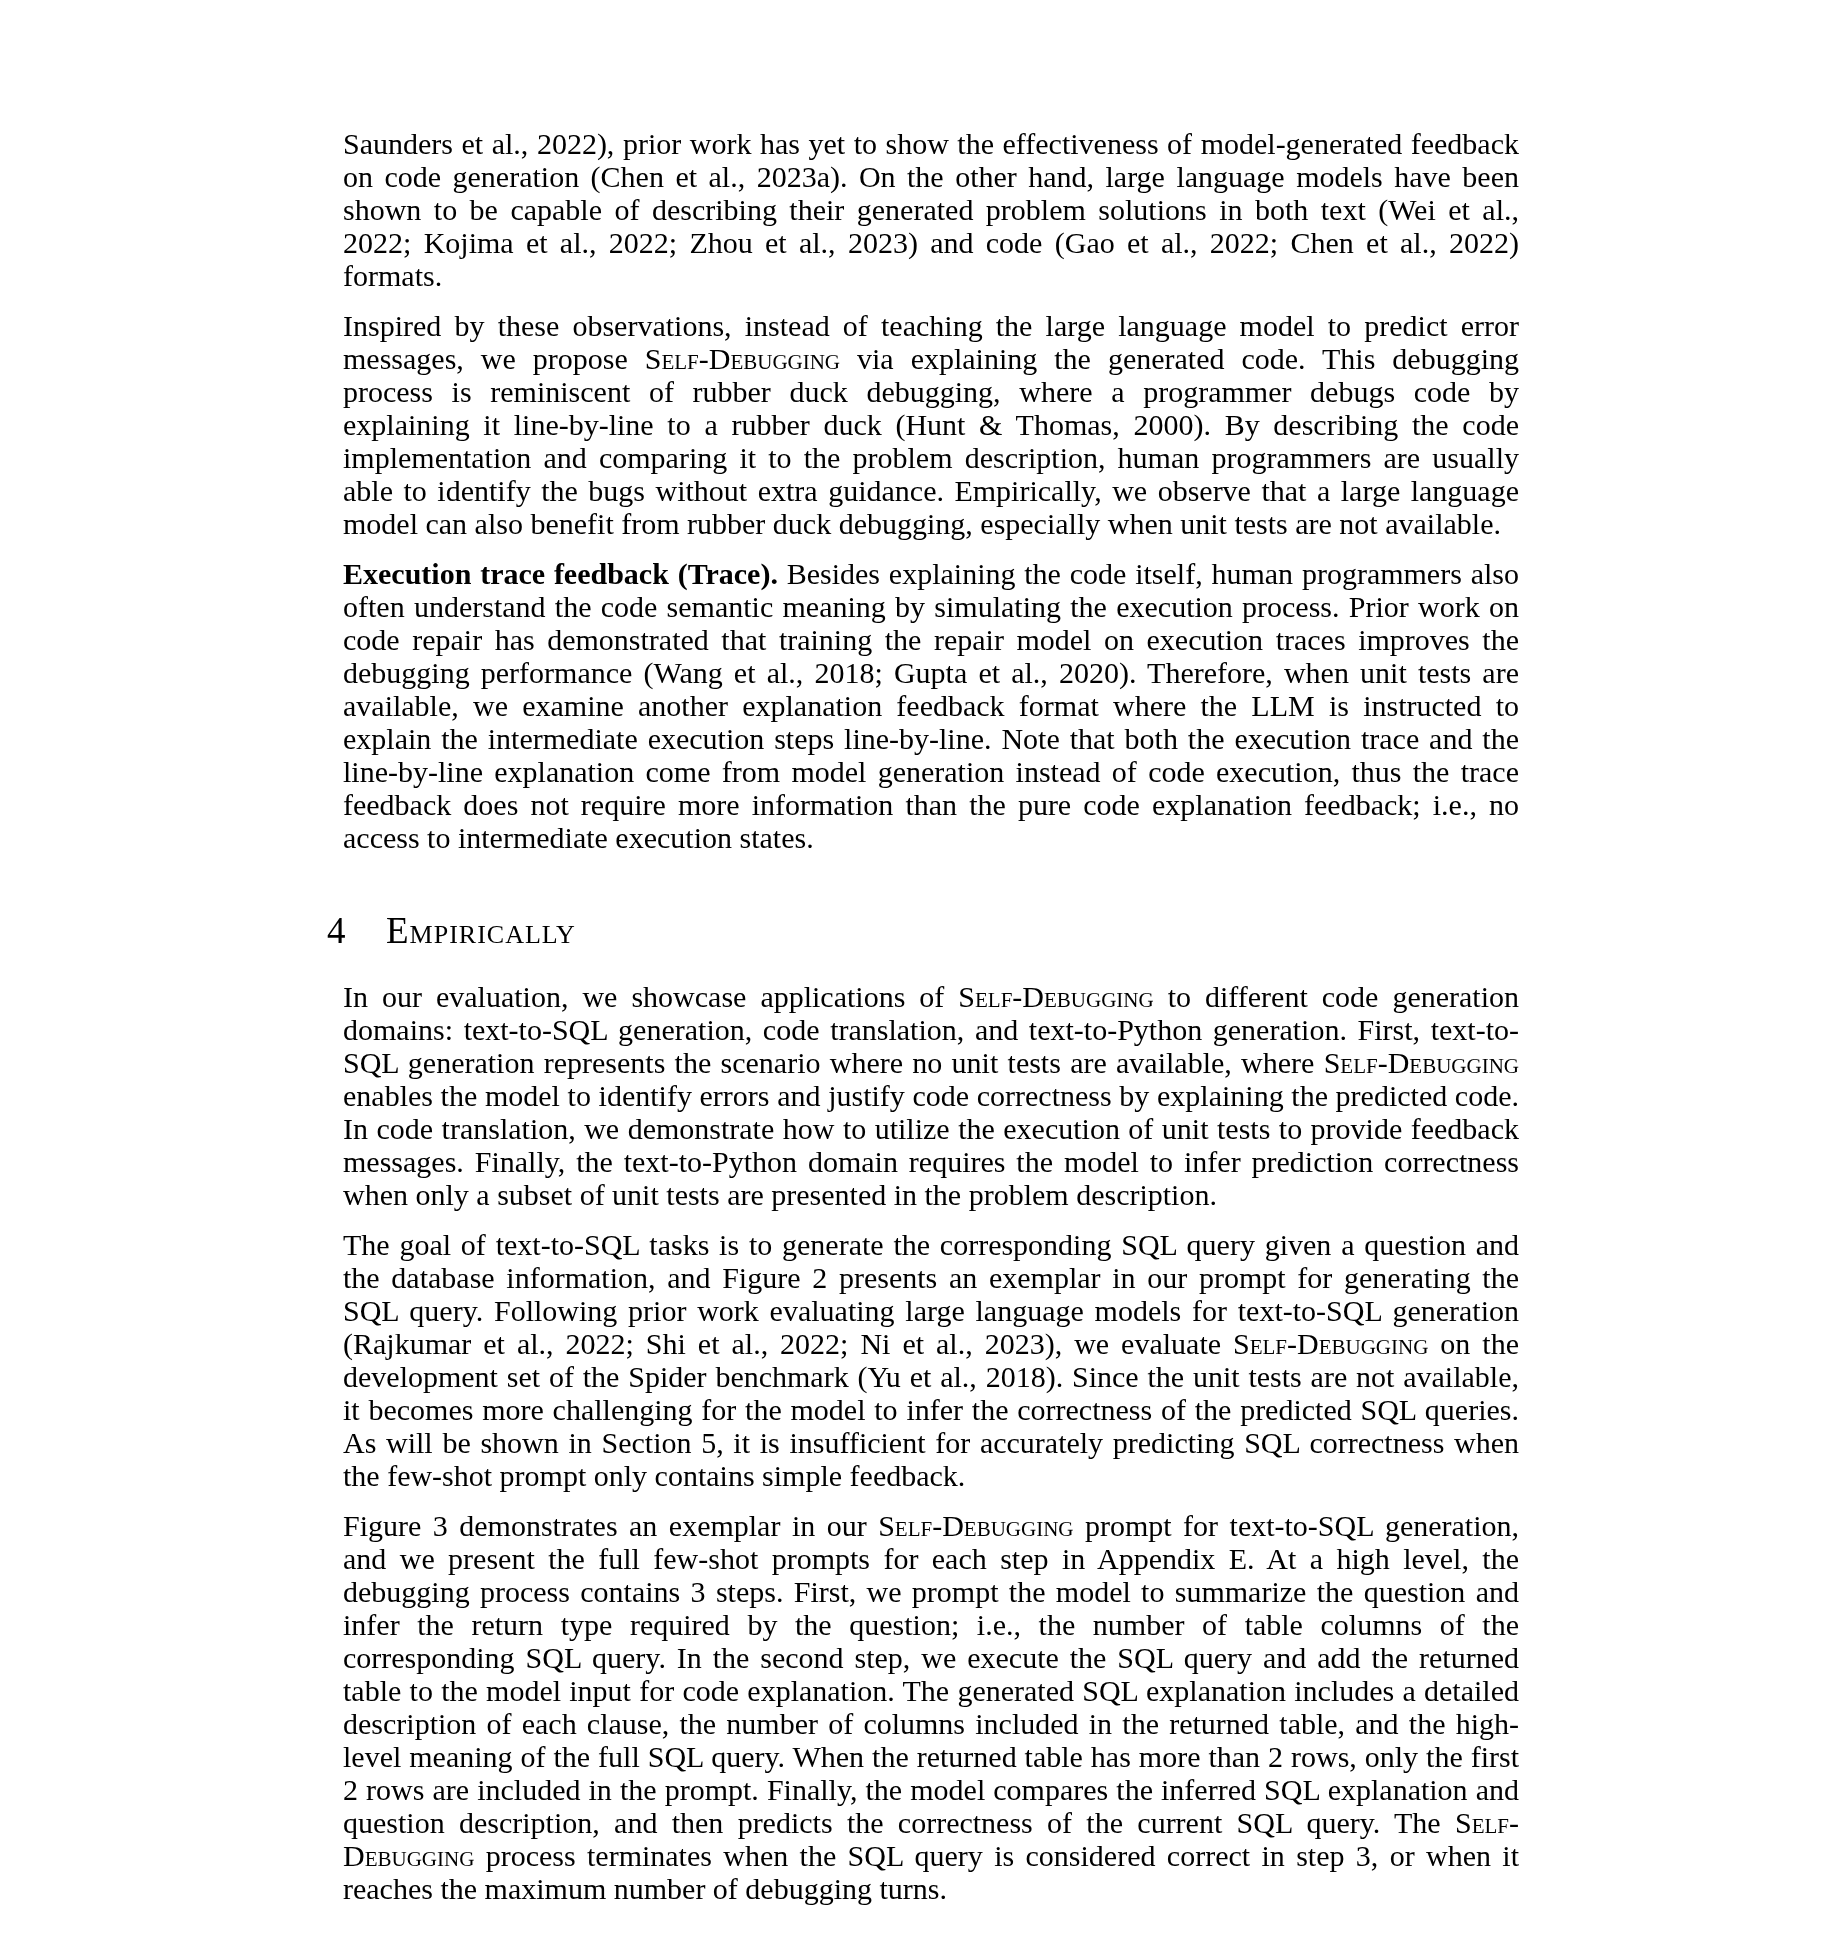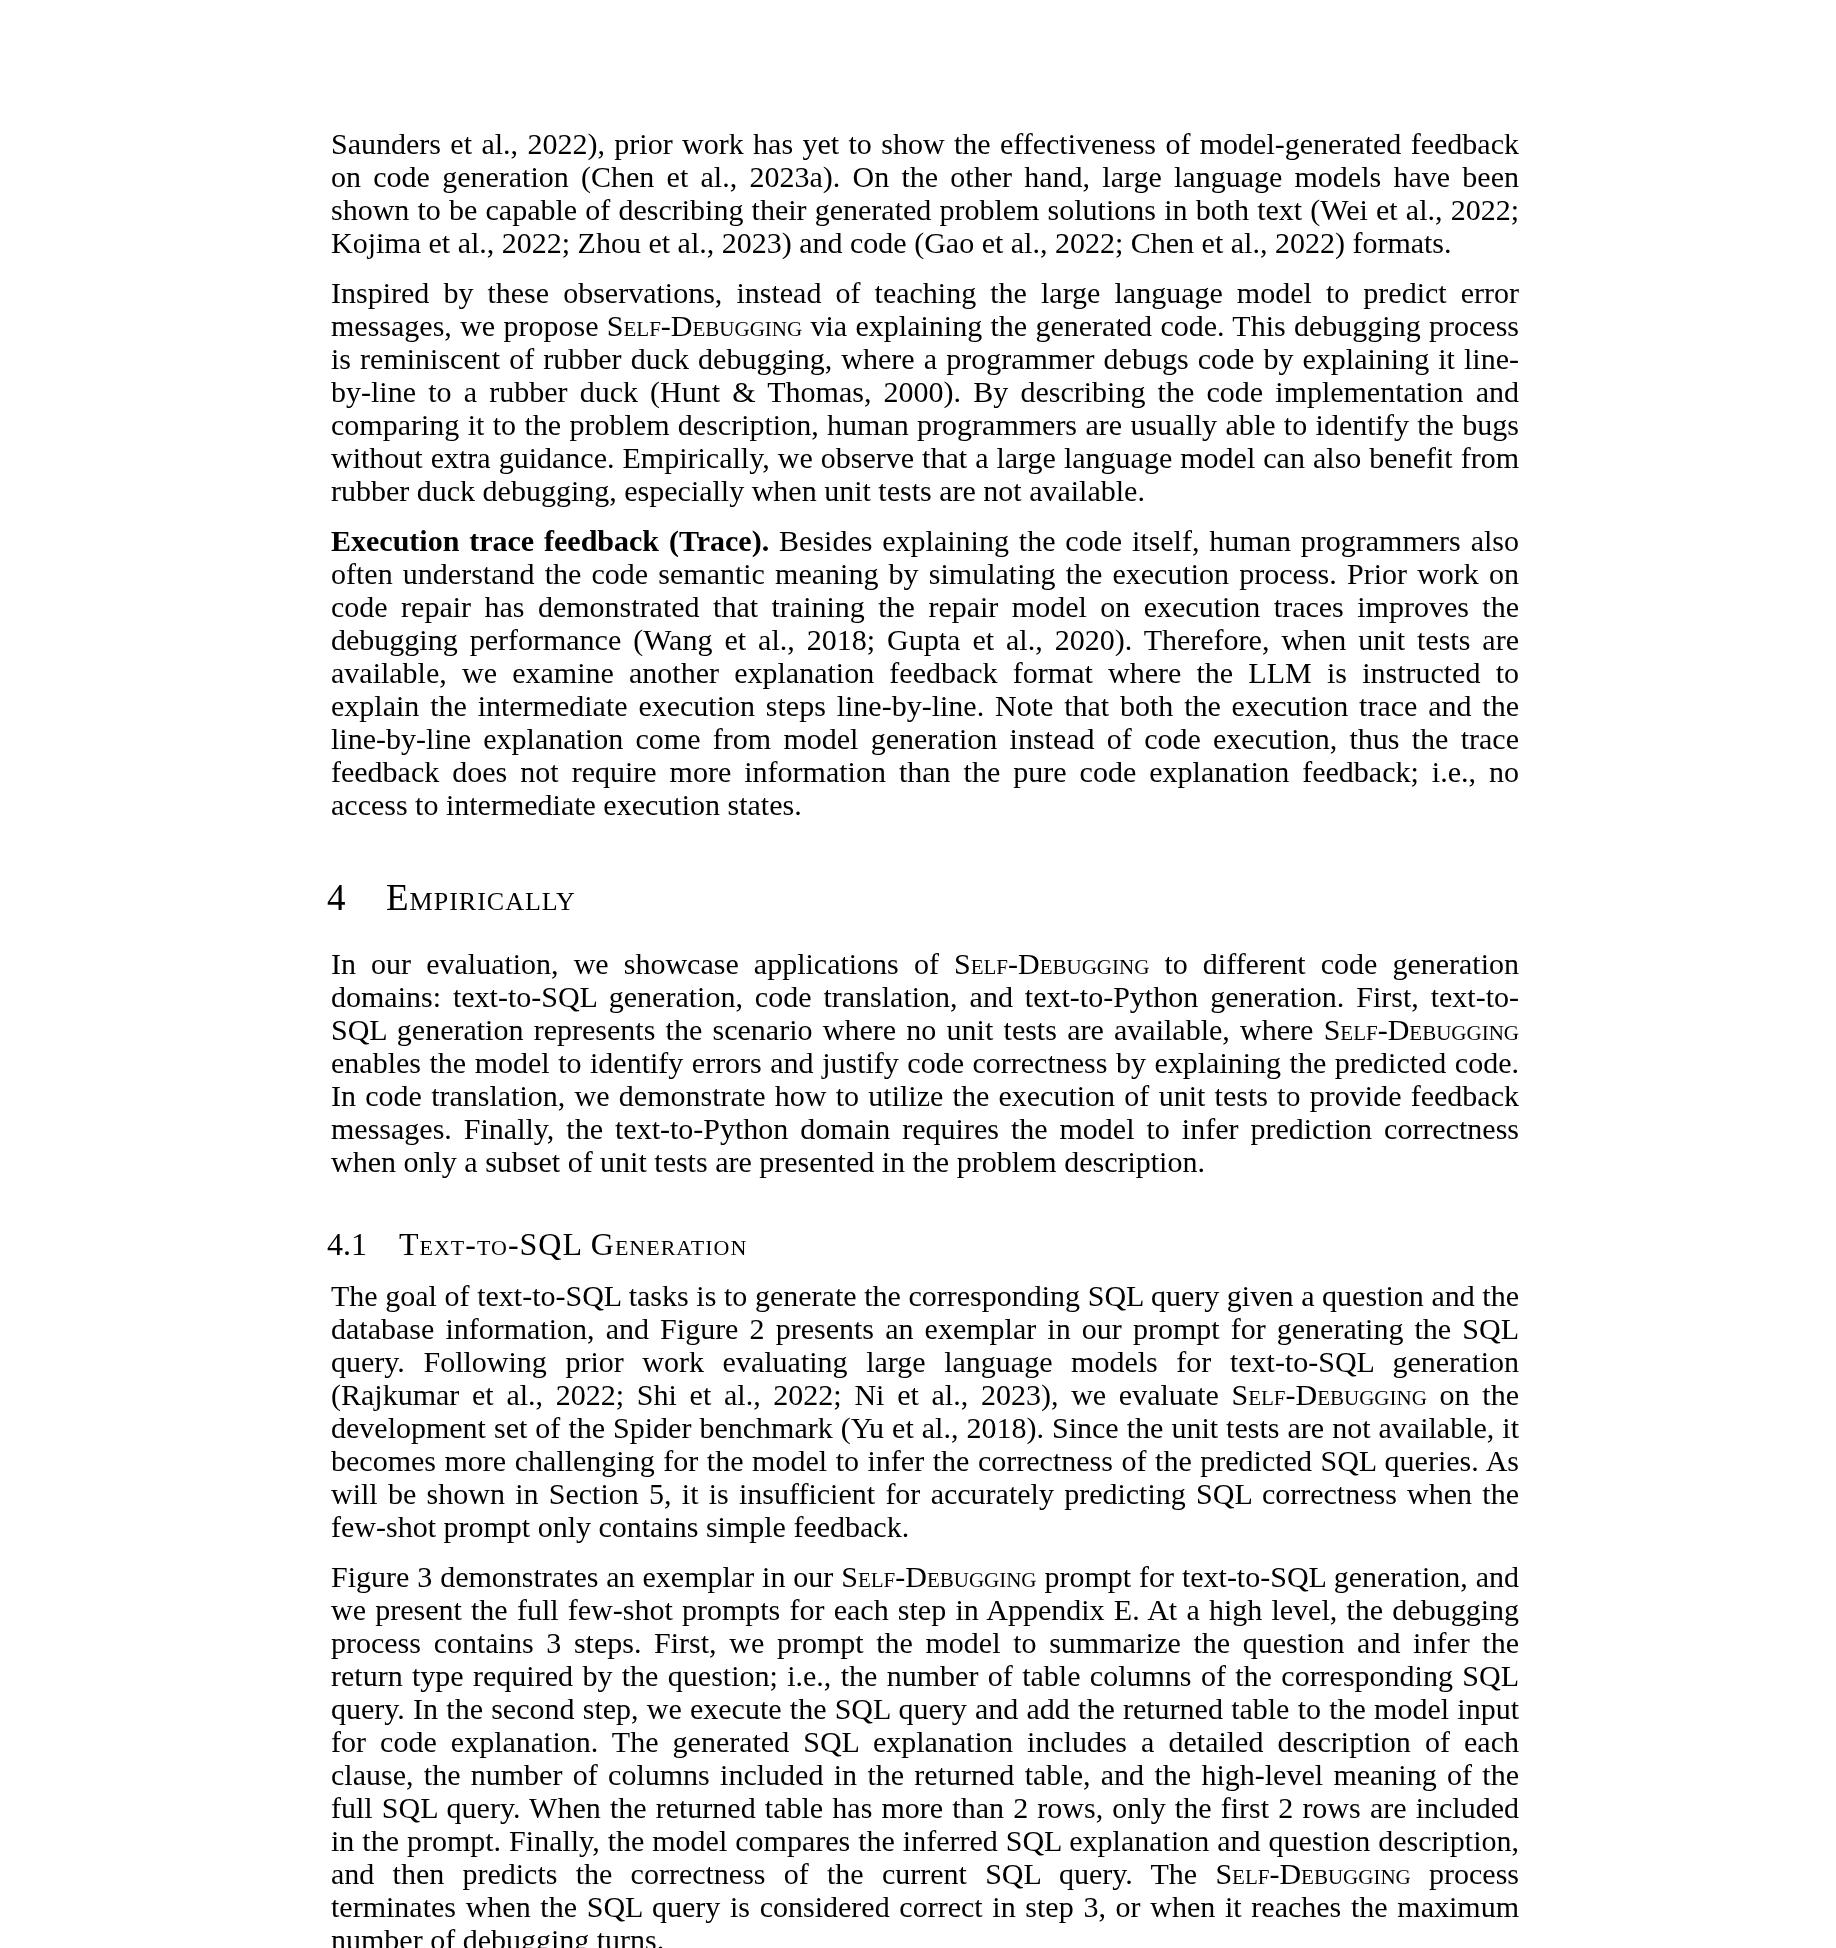--- a/index.html
+++ b/index.html
@@ -21,21 +21,21 @@
     left: 327px;
     top: 127px;
     width: 1192px;
   }
   .para {
     font-size: 30px;
     line-height: 33px;
     text-align: justify;
     text-justify: inter-word;
     hyphens: none;
-    margin: 0 0 17px 4px;
+    margin: 0 0 17px 16px;
   }
   .seg-normal { }
   .seg-smallcaps { font-variant: small-caps; }
   .seg-italic { }
   .seg-bold { font-weight: bold; }
 
   h1.sec {
     font-size: 37px;
     font-weight: normal;
     line-height: 1;
@@ -73,20 +73,19 @@
     <p class="para"><span class="seg-normal">Saunders et al., 2022), prior work has yet to show the effectiveness of model-generated feedback on code generation (Chen et al., 2023a). On the other hand, large language models have been shown to be capable of describing their generated problem solutions in both text (Wei et al., 2022; Kojima et al., 2022; Zhou et al., 2023) and code (Gao et al., 2022; Chen et al., 2022) formats.</span></p>
 
     <p class="para"><span class="seg-normal">Inspired by these observations, instead of teaching the large language model to predict error messages, we propose </span><span class="seg-smallcaps">Self-Debugging</span><span class="seg-normal"> via explaining the generated code. This debugging process is reminiscent of </span><span class="seg-italic">rubber duck debugging</span><span class="seg-normal">, where a programmer debugs code by explaining it line-by-line to a rubber duck (Hunt &amp; Thomas, 2000). By describing the code implementation and comparing it to the problem description, human programmers are usually able to identify the bugs without extra guidance. Empirically, we observe that a large language model can also benefit from rubber duck debugging, especially when unit tests are not available.</span></p>
 
     <p class="para"><span class="seg-bold">Execution trace feedback (Trace).</span><span class="seg-normal"> Besides explaining the code itself, human programmers also often understand the code semantic meaning by simulating the execution process. Prior work on code repair has demonstrated that training the repair model on execution traces improves the debugging performance (Wang et al., 2018; Gupta et al., 2020). Therefore, when unit tests are available, we examine another explanation feedback format where the LLM is instructed to explain the intermediate execution steps line-by-line. Note that both the execution trace and the line-by-line explanation come from model generation instead of code execution, thus the trace feedback does not require more information than the pure code explanation feedback; i.e., no access to intermediate execution states.</span></p>
 
     <h1 class="sec"><span class="secnum">4</span><span class="sectitle">Empirically</span></h1>
 
     <p class="para"><span class="seg-normal">In our evaluation, we showcase applications of </span><span class="seg-smallcaps">Self-Debugging</span><span class="seg-normal"> to different code generation domains: text-to-SQL generation, code translation, and text-to-Python generation. First, text-to-SQL generation represents the scenario where no unit tests are available, where </span><span class="seg-smallcaps">Self-Debugging</span><span class="seg-normal"> enables the model to identify errors and justify code correctness by explaining the predicted code. In code translation, we demonstrate how to utilize the execution of unit tests to provide feedback messages. Finally, the text-to-Python domain requires the model to infer prediction correctness when only a subset of unit tests are presented in the problem description.</span></p>
 
-    <h2 class="subsec"><span class="secnum">4.1</span><span class="sectitle">Text-to-SQL Generation</span></h2>
 
     <p class="para"><span class="seg-normal">The goal of text-to-SQL tasks is to generate the corresponding SQL query given a question and the database information, and Figure 2 presents an exemplar in our prompt for generating the SQL query. Following prior work evaluating large language models for text-to-SQL generation (Rajkumar et al., 2022; Shi et al., 2022; Ni et al., 2023), we evaluate </span><span class="seg-smallcaps">Self-Debugging</span><span class="seg-normal"> on the development set of the Spider benchmark (Yu et al., 2018). Since the unit tests are not available, it becomes more challenging for the model to infer the correctness of the predicted SQL queries. As will be shown in Section 5, it is insufficient for accurately predicting SQL correctness when the few-shot prompt only contains simple feedback.</span></p>
 
     <p class="para"><span class="seg-normal">Figure 3 demonstrates an exemplar in our </span><span class="seg-smallcaps">Self-Debugging</span><span class="seg-normal"> prompt for text-to-SQL generation, and we present the full few-shot prompts for each step in Appendix E. At a high level, the debugging process contains 3 steps. First, we prompt the model to summarize the question and infer the return type required by the question; i.e., the number of table columns of the corresponding SQL query. In the second step, we execute the SQL query and add the returned table to the model input for code explanation. The generated SQL explanation includes a detailed description of each clause, the number of columns included in the returned table, and the high-level meaning of the full SQL query. When the returned table has more than 2 rows, only the first 2 rows are included in the prompt. Finally, the model compares the inferred SQL explanation and question description, and then predicts the correctness of the current SQL query. The </span><span class="seg-smallcaps">Self-Debugging</span><span class="seg-normal"> process terminates when the SQL query is considered correct in step 3, or when it reaches the maximum number of debugging turns.</span></p>
 
   </div>
 </div>
 
 </body></html>

